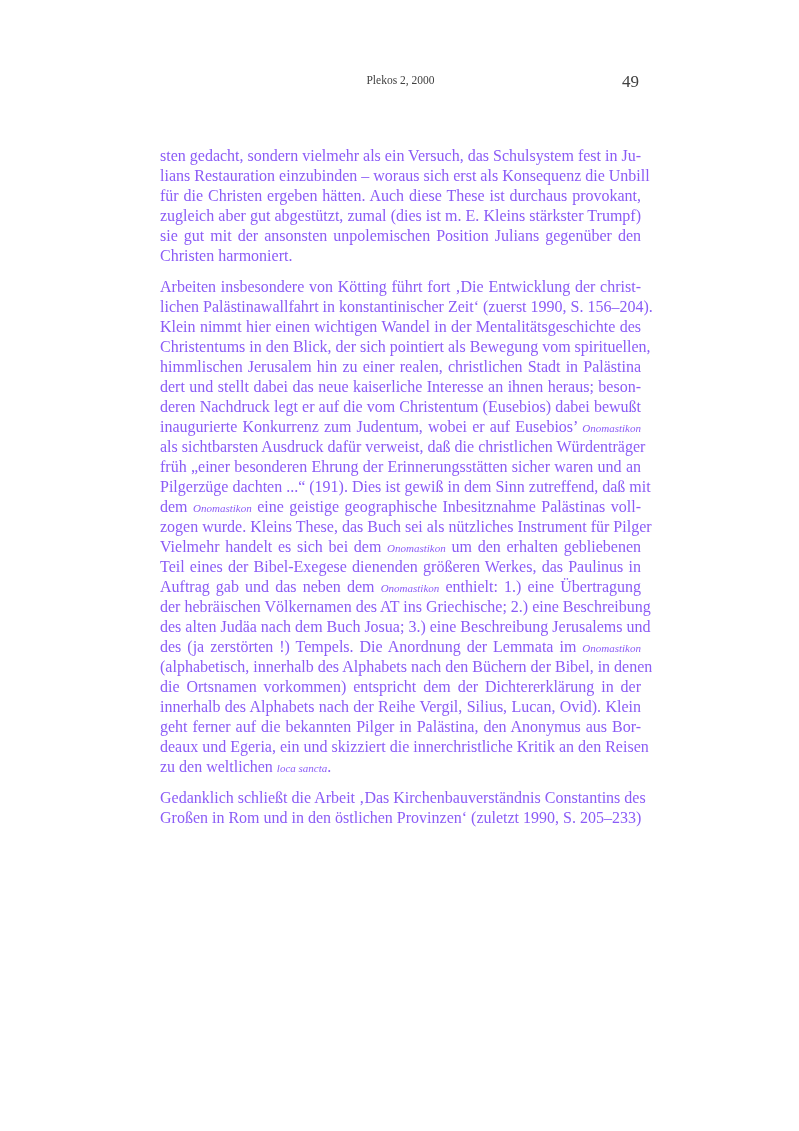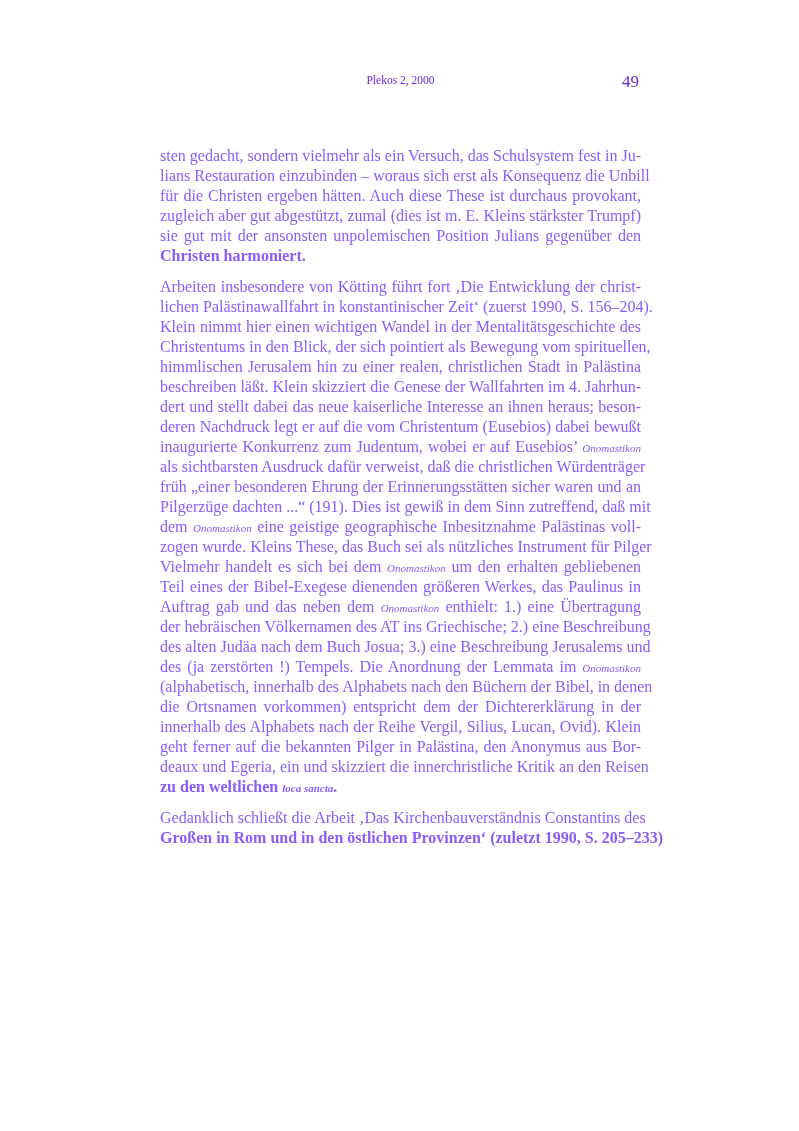--- a/index.html
+++ b/index.html
@@ -1,27 +1,27 @@
 <!DOCTYPE html>
 <html><head>
 <meta charset="utf-8">
 <style>
   html, body { margin:0; padding:0; background:#ffffff; }
   body { width:799px; height:1131px; position:relative; overflow:hidden; }
   .page { position:absolute; left:0; top:0; width:799px; height:1131px; background:#fff; }
   .header { position:absolute; top:72px; left:160px; width:481px; height:20px;
-    font-family:"Liberation Serif", serif; color:#6d28d9; }
+    font-family:"Liberation Serif", serif; color:#404040; }
   .running-title { position:absolute; left:0; right:0; text-align:center; font-size:11.5px; top:2px; }
   .page-number { position:absolute; right:2px; font-size:17px; top:0; }
   .body-text { position:absolute; left:160px; top:146px; width:481px;
     font-family:"Liberation Serif", serif; font-size:16px; color:#8b5cf6; }
   .para { margin:0 0 11px 0; }
   .line { display:block; height:20px; line-height:20px; white-space:nowrap;
     text-align:justify; text-align-last:justify; }
-  .line.last { text-align-last:left;font-weight:bold; }
+  .line.last { text-align-last:left; }
   .line i { font-style:italic; font-size:11px; }
 </style>
 </head>
 <body>
 
 <div class="page">
   <div class="header">
     <div class="running-title">Plekos 2, 2000</div>
     <div class="page-number">49</div>
   </div>
@@ -33,21 +33,20 @@
         <span class="line">zugleich aber gut abgestützt, zumal (dies ist m. E. Kleins stärkster Trumpf)</span>
         <span class="line">sie gut mit der ansonsten unpolemischen Position Julians gegenüber den</span>
         <span class="line last">Christen harmoniert.</span>
       </div>
       <div class="para">
         <span class="line">Arbeiten insbesondere von Kötting führt fort ‚Die Entwicklung der christ-</span>
         <span class="line">lichen Palästinawallfahrt in konstantinischer Zeit‘ (zuerst 1990, S. 156–204).</span>
         <span class="line">Klein nimmt hier einen wichtigen Wandel in der Mentalitätsgeschichte des</span>
         <span class="line">Christentums in den Blick, der sich pointiert als Bewegung vom spirituellen,</span>
         <span class="line">himmlischen Jerusalem hin zu einer realen, christlichen Stadt in Palästina</span>
-        <span class="line">beschreiben läßt. Klein skizziert die Genese der Wallfahrten im 4. Jahrhun-</span>
         <span class="line">dert und stellt dabei das neue kaiserliche Interesse an ihnen heraus; beson-</span>
         <span class="line">deren Nachdruck legt er auf die vom Christentum (Eusebios) dabei bewußt</span>
         <span class="line">inaugurierte Konkurrenz zum Judentum, wobei er auf Eusebios’ <i>Onomastikon</i></span>
         <span class="line">als sichtbarsten Ausdruck dafür verweist, daß die christlichen Würdenträger</span>
         <span class="line">früh „einer besonderen Ehrung der Erinnerungsstätten sicher waren und an</span>
         <span class="line">Pilgerzüge dachten ...“ (191). Dies ist gewiß in dem Sinn zutreffend, daß mit</span>
         <span class="line">dem <i>Onomastikon</i> eine geistige geographische Inbesitznahme Palästinas voll-</span>
         <span class="line">zogen wurde. Kleins These, das Buch sei als nützliches Instrument für Pilger</span>
         <span class="line">Vielmehr handelt es sich bei dem <i>Onomastikon</i> um den erhalten gebliebenen</span>
         <span class="line">Teil eines der Bibel-Exegese dienenden größeren Werkes, das Paulinus in</span>

